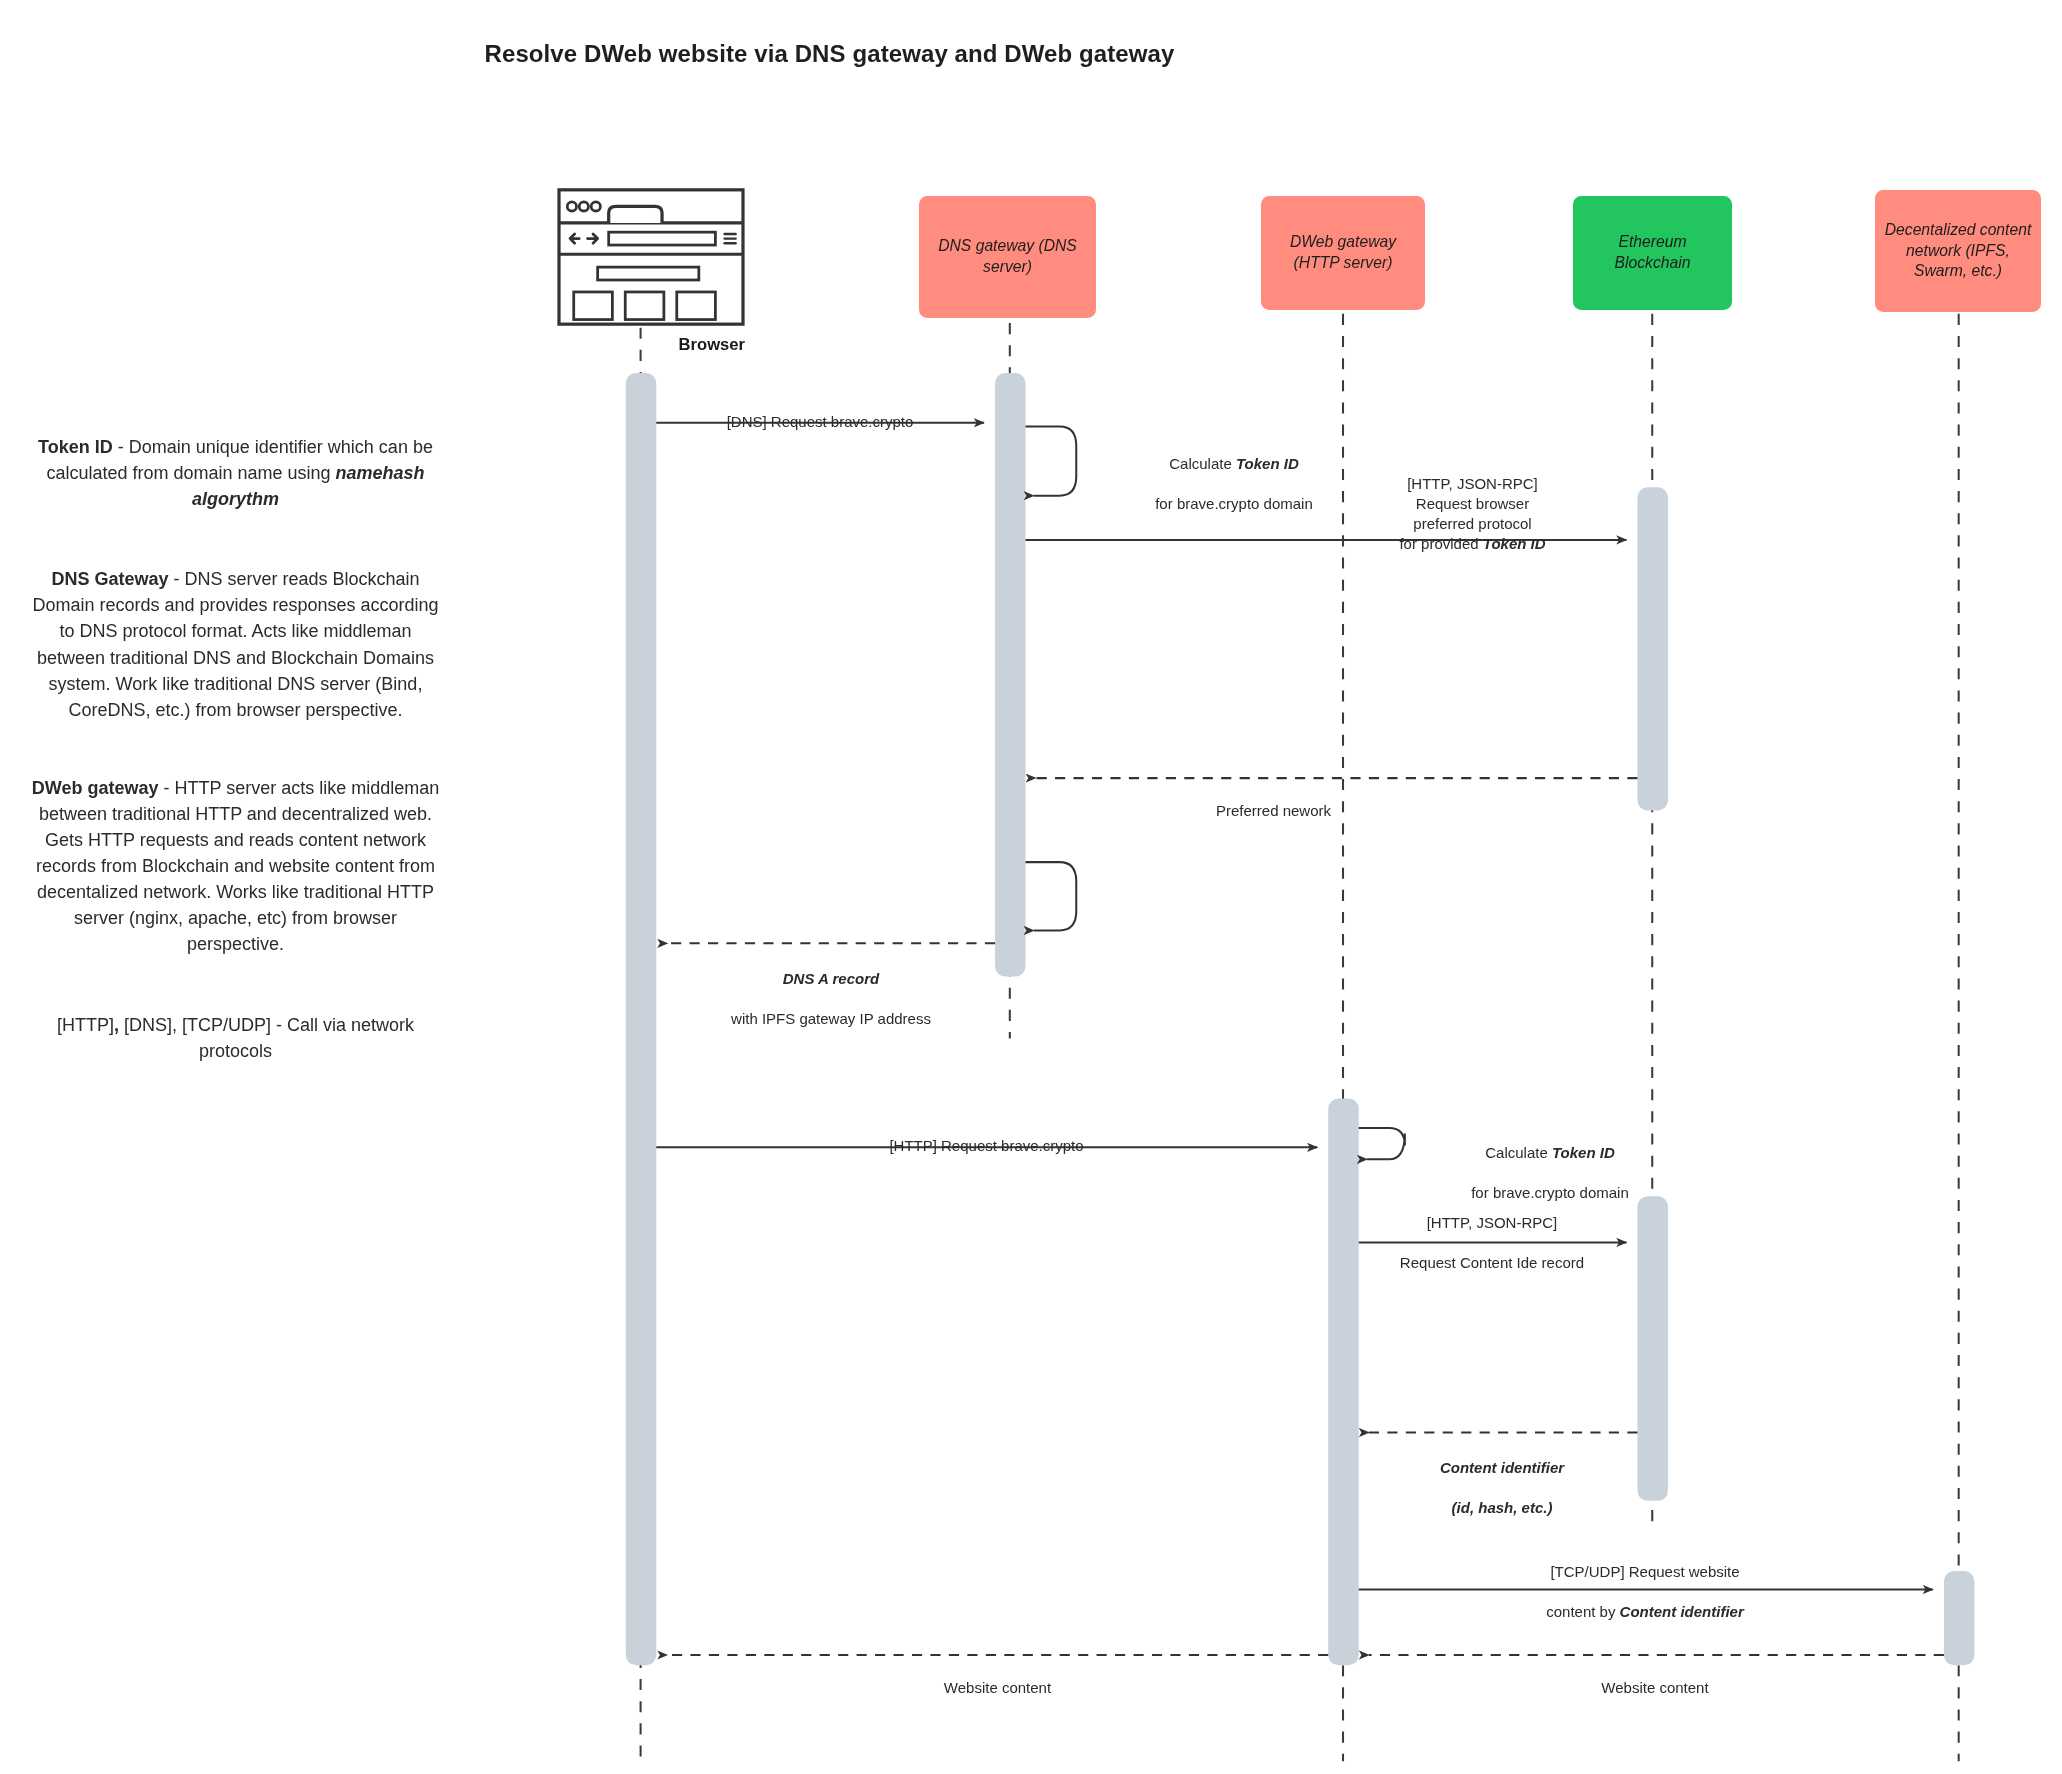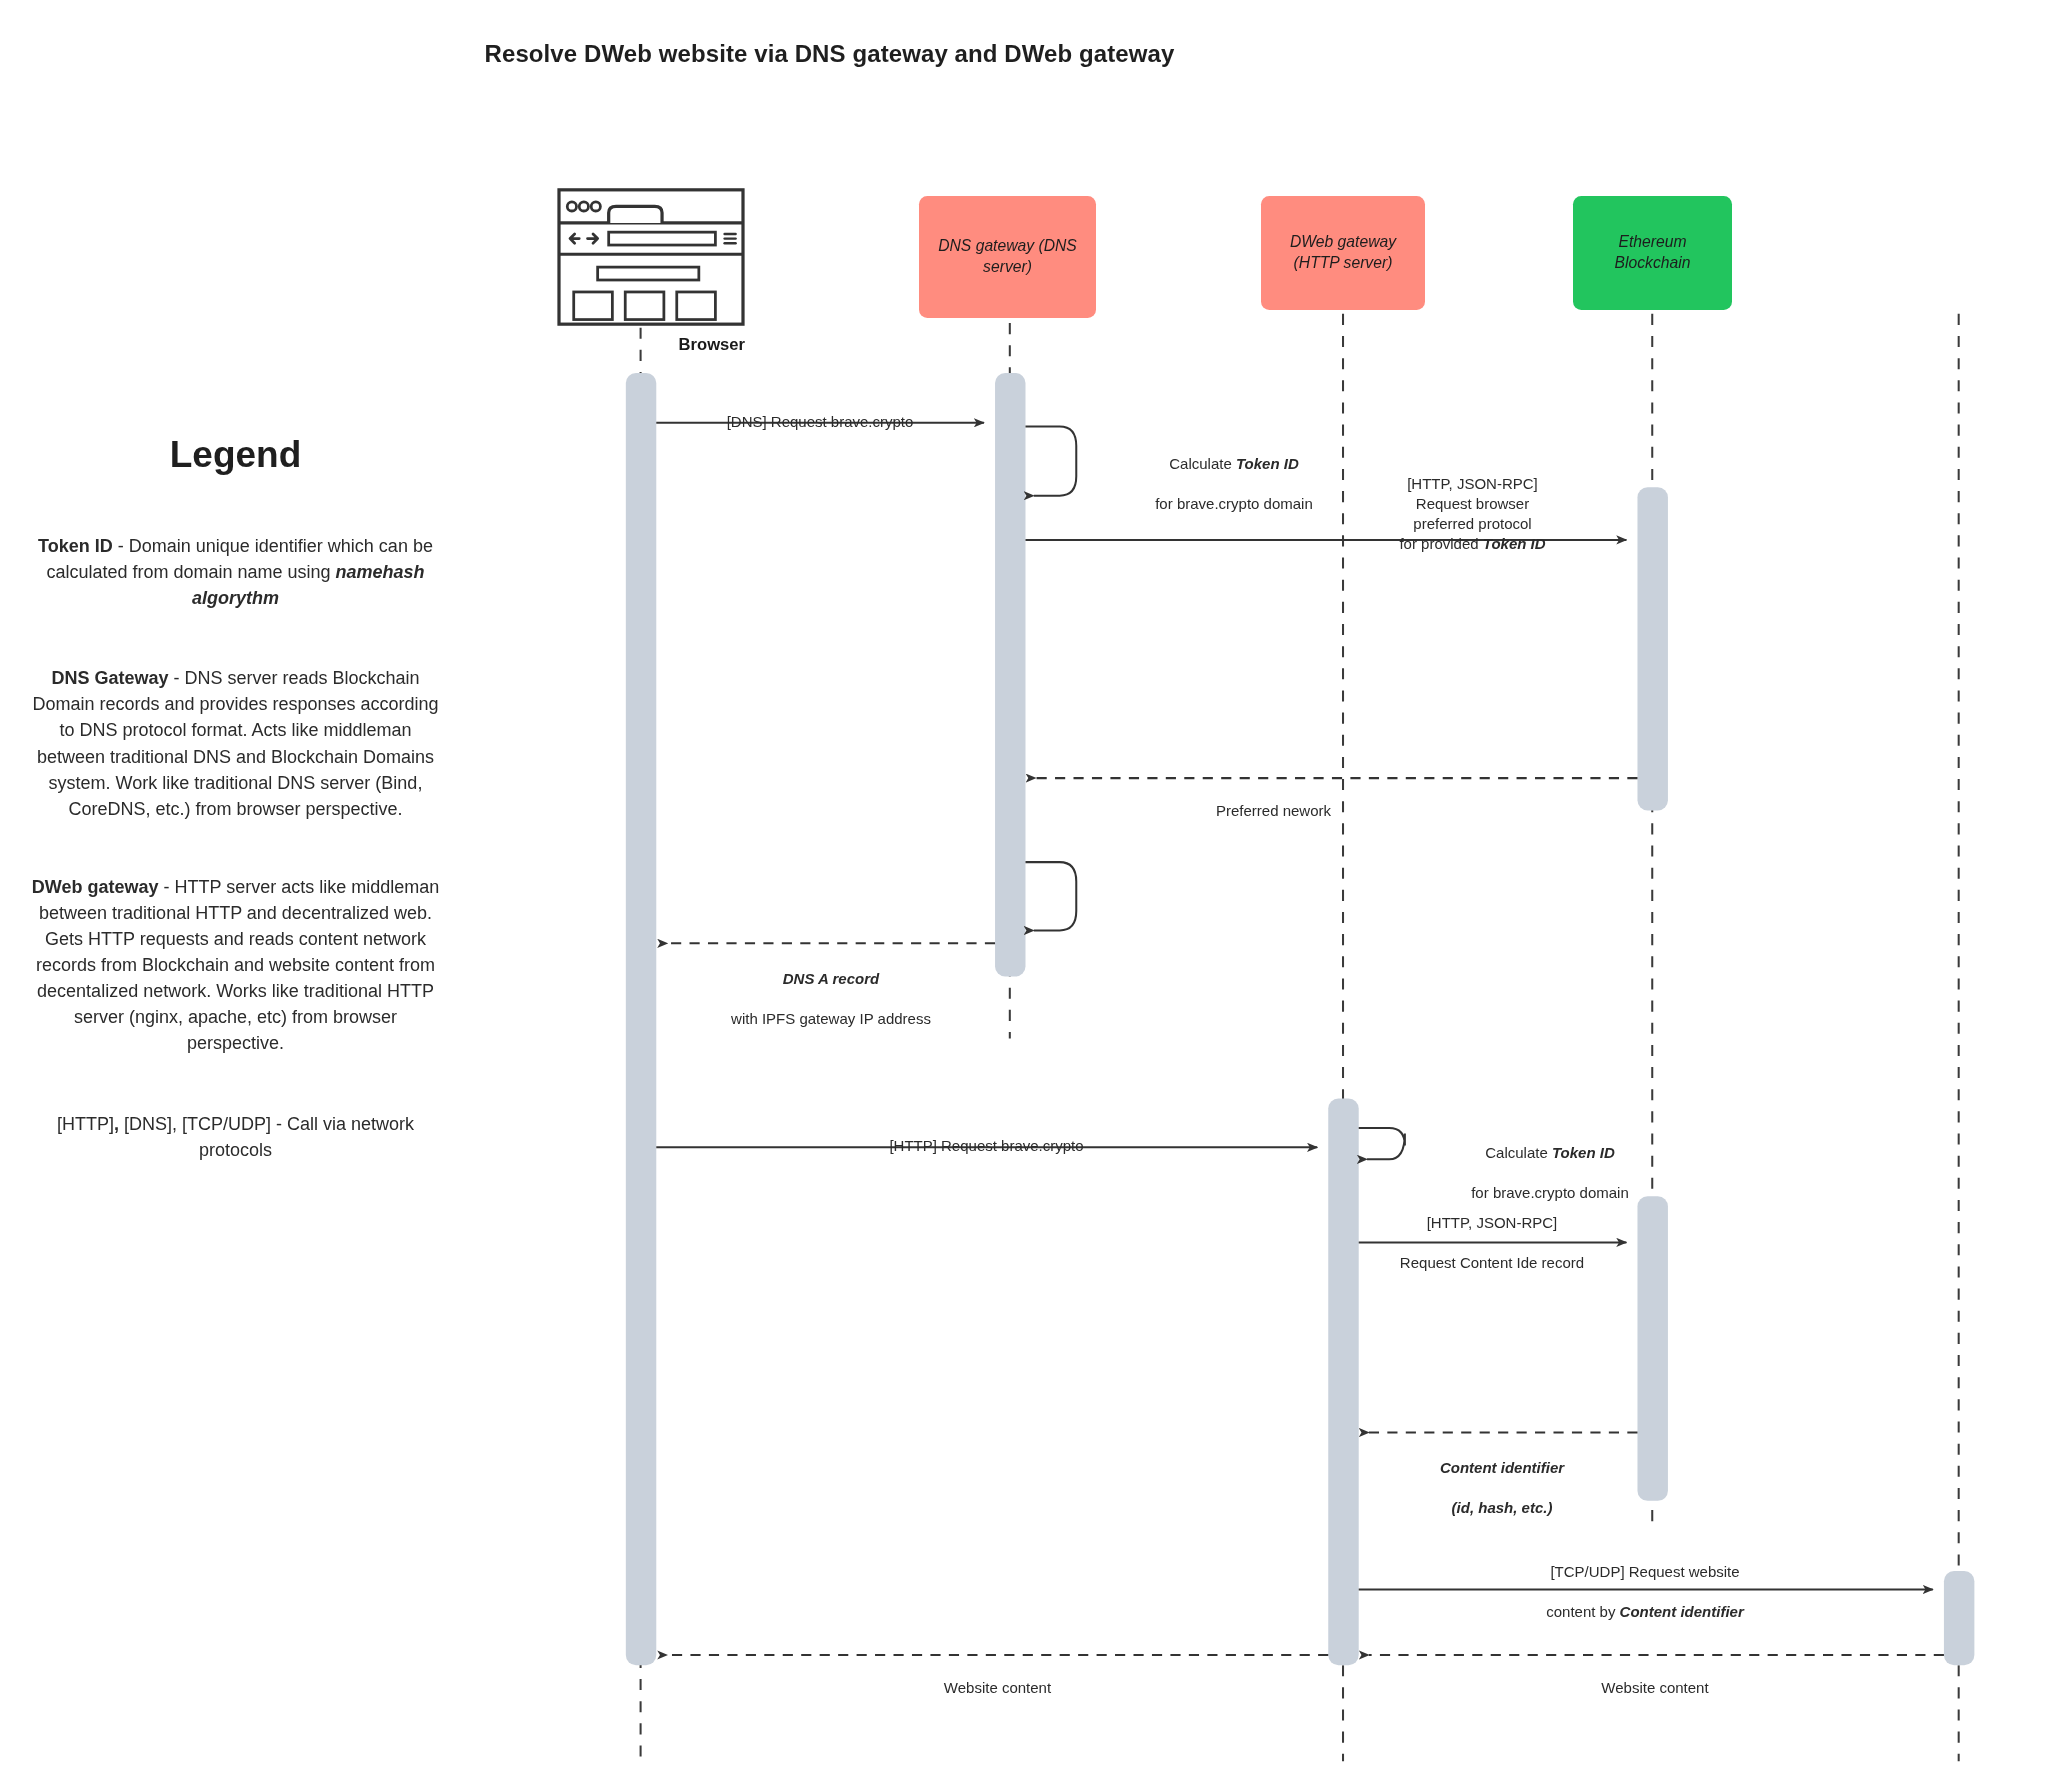--- a/index.html
+++ b/index.html
@@ -168,23 +168,25 @@
 
   <div class="actor-box" style="left:919px;top:196px;width:177px;height:122px;background:#FF8C7F;">DNS gateway (DNS
 server)</div>
 
   <div class="actor-box" style="left:1261px;top:196px;width:164px;height:114px;background:#FF8C7F;">DWeb gateway
 (HTTP server)</div>
 
   <div class="actor-box" style="left:1573px;top:196px;width:159px;height:114px;background:#22c55e;">Ethereum
 Blockchain</div>
 
+  <div class="actor-box" style="left:1875px;top:190px;width:166px;height:122px;background:#FF8C7F;">Decentalized content
+network (IPFS,
+Swarm, etc.)</div>
 
   <div id="legend">
-    <div id="legend-title">Legend</div>
 
     <p class="legend-entry" style="margin-bottom:54px;">
       <b>Token ID</b><span> - Domain unique identifier which can be calculated from domain name using </span><span class="bi">namehash algorythm</span>
     </p>
 
     <p class="legend-entry" style="margin-bottom:52px;padding:0 5.5px;">
       <b>DNS Gateway</b><span> - DNS server reads Blockchain Domain records and provides responses according to DNS protocol format. Acts like middleman between traditional DNS and Blockchain Domains system. Work like traditional DNS server (Bind, CoreDNS, etc.) from browser perspective.</span>
     </p>
 
     <p class="legend-entry" style="margin-bottom:54px;padding:0 9.2px;">

